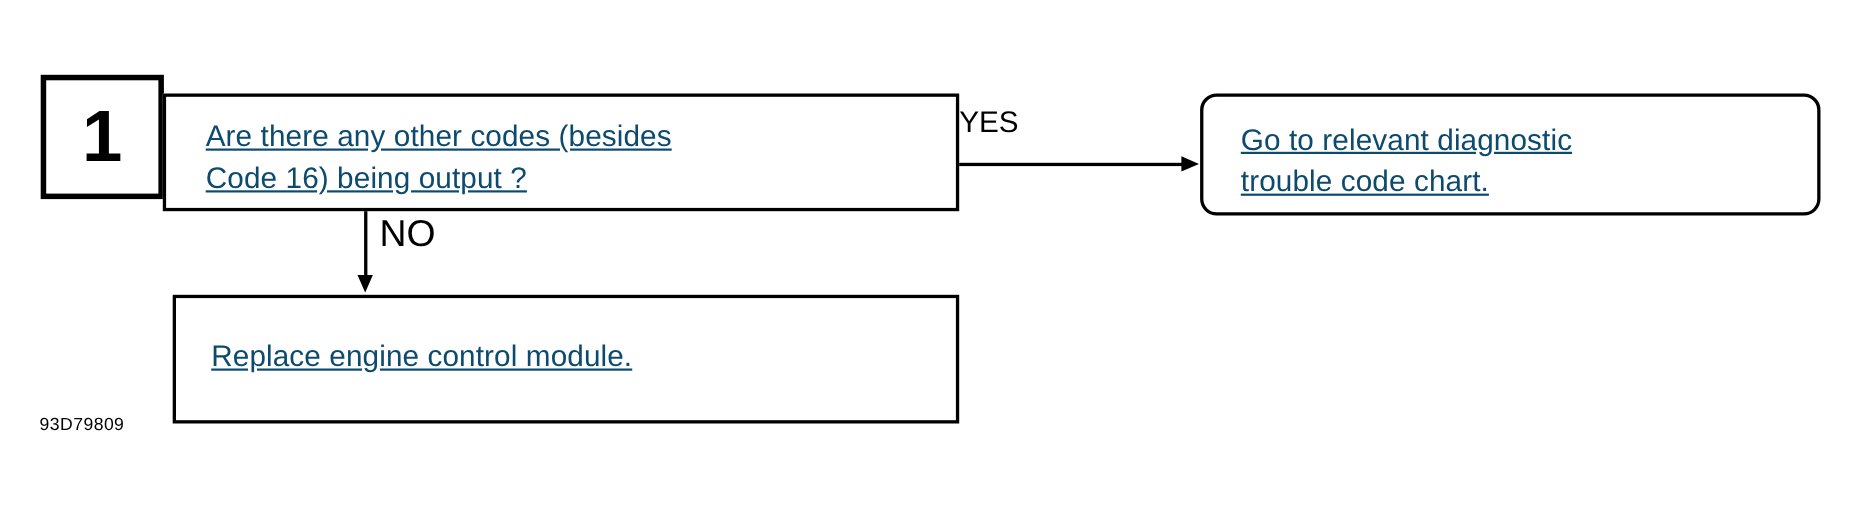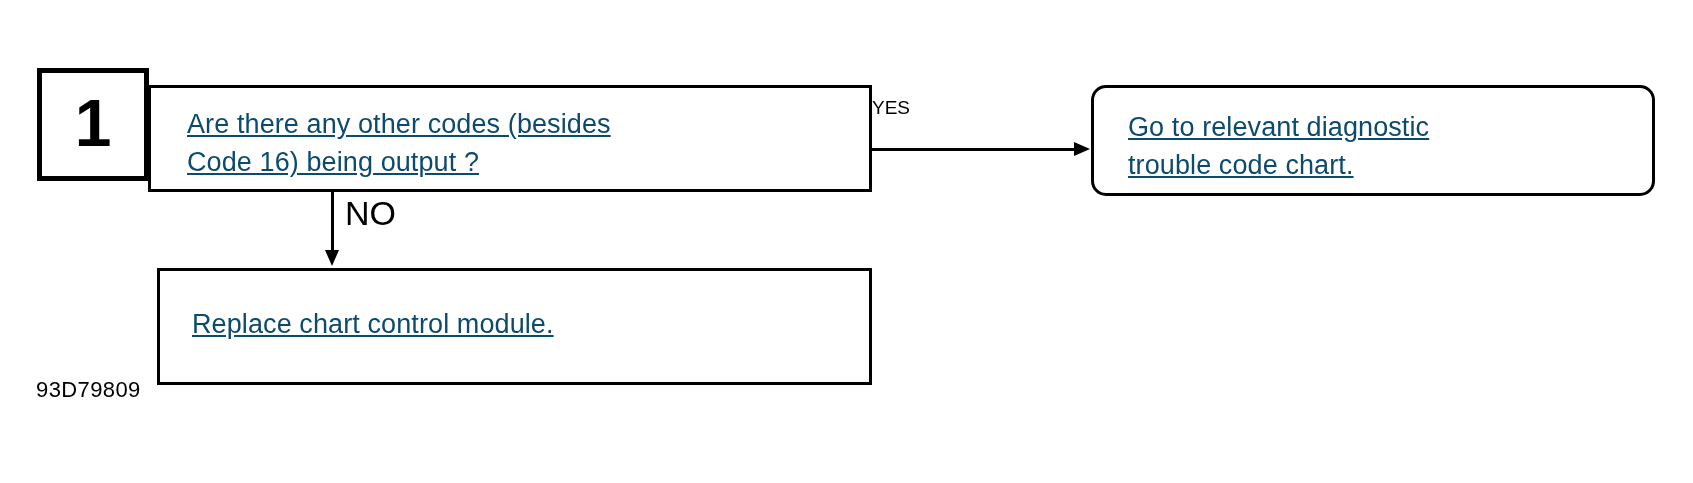--- a/index.html
+++ b/index.html
@@ -136,21 +136,21 @@
     width: 203px;
   }
   #yes-arrow {
     left: 1074px;
     top: 142px;
   }
   #yes-label {
     position: absolute;
     left: 872px;
     top: 98px;
-    font-size: 19px;
+    font-size: 27px;
     line-height: 1;
   }
 
   
   #no-line {
     left: 331px;
     top: 192px;
     height: 60px;
   }
   #no-arrow {
@@ -163,21 +163,21 @@
     top: 196px;
     font-size: 34px;
     line-height: 1;
   }
 
   
   #figure-caption {
     position: absolute;
     left: 36px;
     top: 379px;
-    font-size: 22px;
+    font-size: 16px;
     letter-spacing: 0.4px;
     line-height: 1;
   }
 </style>
 </head>
 <body>
 
 <div id="chart-root">
 
   <div class="box" id="step-box">
@@ -196,18 +196,18 @@
   <div class="box" id="result-box">
     <div class="box-text" id="result-text">Go to relevant diagnostic
 trouble code chart.</div>
   </div>
 
   <div class="line-v" id="no-line"></div>
   <div class="arrowhead-down" id="no-arrow"></div>
   <div id="no-label">NO</div>
 
   <div class="box" id="action-box">
-    <div class="box-text" id="action-text">Replace chart control module.</div>
+    <div class="box-text" id="action-text">Replace engine control module.</div>
   </div>
 
   <div id="figure-caption">93D79809</div>
 
 </div>
 
 </body></html>

